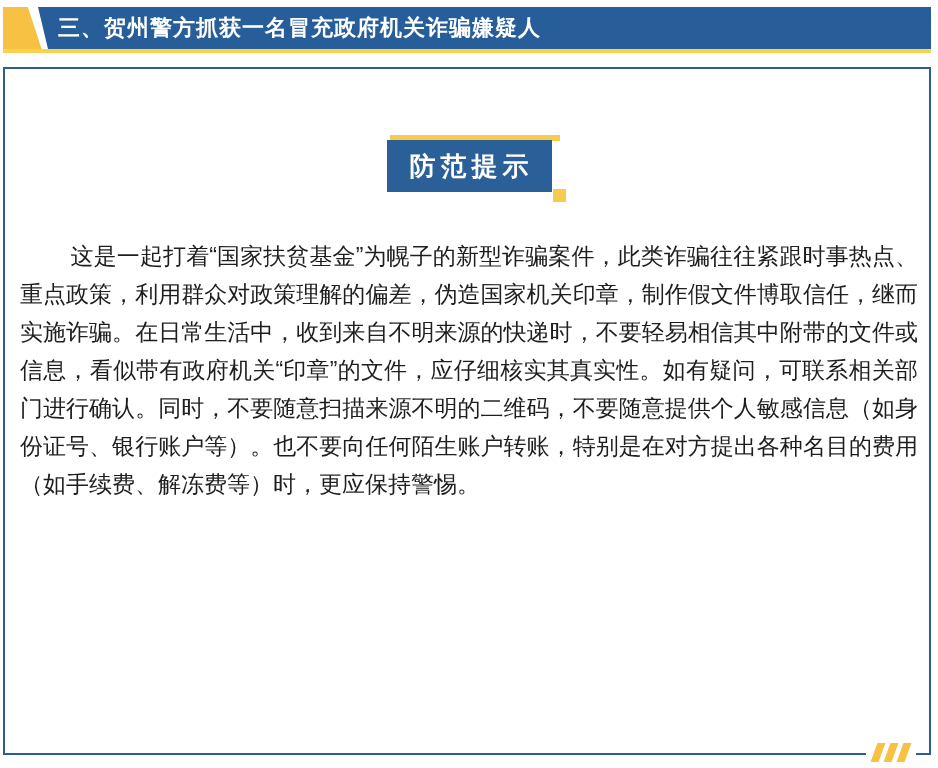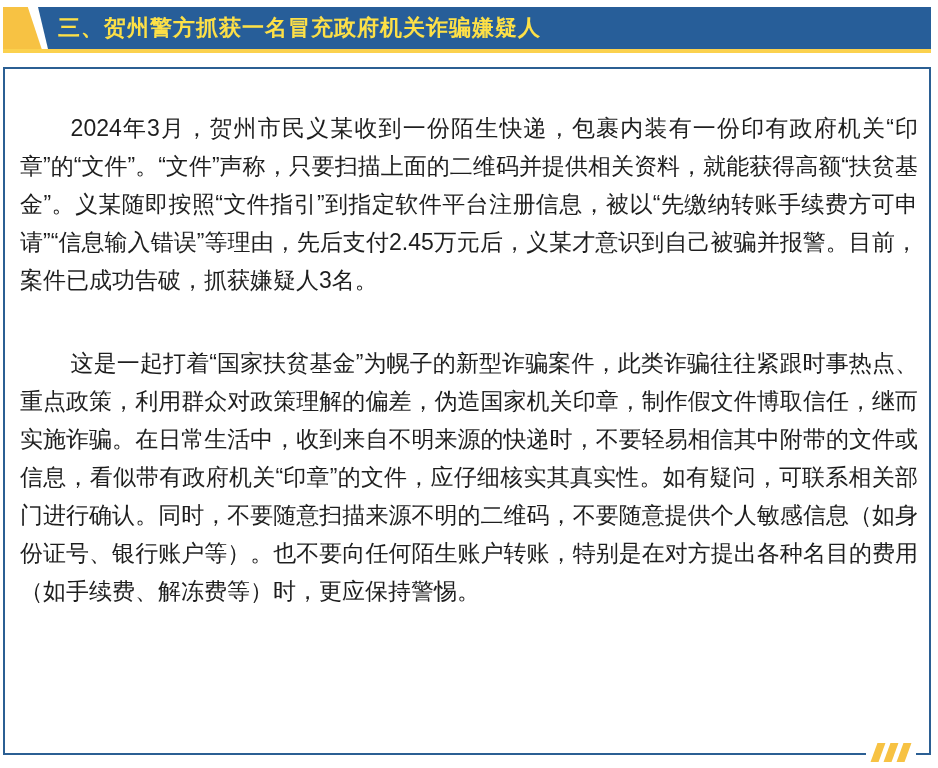--- a/index.html
+++ b/index.html
@@ -27,21 +27,21 @@
     clip-path: polygon(0% 0%, 62% 0%, 100% 100%, 0% 100%);
   }
   .banner {
     position: absolute;
     left: 36px;
     top: 7px;
     width: 895px;
     height: 42px;
     background: #275E99;
     clip-path: polygon(2px 0%, 100% 0%, 100% 100%, 12px 100%);
-    color: #fde047;
+    color: #ffffff;
     font-size: 22px;
     font-weight: 700;
     line-height: 42px;
     padding-left: 22px;
     box-sizing: border-box;
     letter-spacing: 1px;
     white-space: nowrap;
   }
   .banner-underline {
     position: absolute;
@@ -134,22 +134,28 @@
 <div class="page">
 
   <div class="banner-accent"></div>
   <div class="banner">
     <span>三、贺州警方抓获一名冒充政府机关诈骗嫌疑人</span>
   </div>
   <div class="banner-underline"></div>
 
   <div class="content-box">
 
-    <p class="para">2024年3月，贺州市民义某收到一份陌生快递，包裹内装有一份印有政府机关“印章”的“文件”。“文件”声称，只要扫描上面的二维码并提供相关资料，就能获得高额“扶贫基金”。义某随即按照“文件指引”到指定软件平台注册信息，被以“先缴纳转账手续费方可申请”“信息输入错误”等理由，先后支付2.45万元后，义某才意识到自己被骗并报警。目前，案件已成功告破，抓获嫌疑人3名。</p>
 
+    <div class="badge-wrap">
+      <div class="badge-top-bar"></div>
+      <div class="badge-box">
+        <span>防范提示</span>
+      </div>
+      <div class="badge-corner"></div>
+    </div>
 
     <p class="para para-tips">这是一起打着“国家扶贫基金”为幌子的新型诈骗案件，此类诈骗往往紧跟时事热点、重点政策，利用群众对政策理解的偏差，伪造国家机关印章，制作假文件博取信任，继而实施诈骗。在日常生活中，收到来自不明来源的快递时，不要轻易相信其中附带的文件或信息，看似带有政府机关“印章”的文件，应仔细核实其真实性。如有疑问，可联系相关部门进行确认。同时，不要随意扫描来源不明的二维码，不要随意提供个人敏感信息（如身份证号、银行账户等）。也不要向任何陌生账户转账，特别是在对方提出各种名目的费用（如手续费、解冻费等）时，更应保持警惕。</p>
 
   </div>
 
   <div class="slashes">
     <div class="slash"></div>
     <div class="slash"></div>
     <div class="slash"></div>
   </div>

